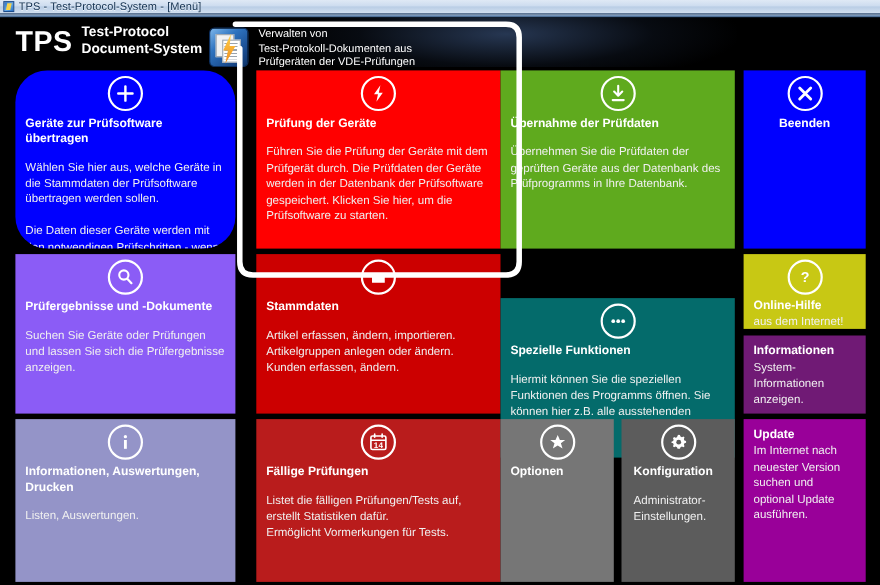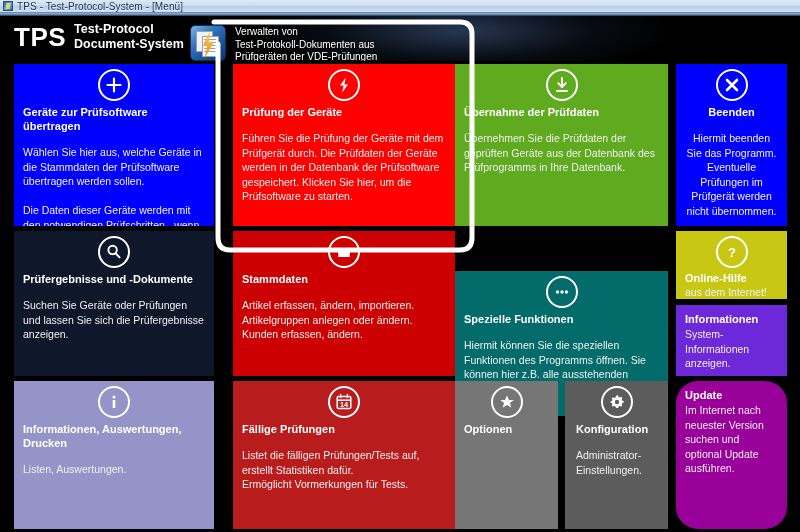--- a/index.html
+++ b/index.html
@@ -254,21 +254,21 @@
       <span class="bolt"></span>
     </div>
 
     <div class="header-desc">Verwalten von
 Test-Protokoll-Dokumenten aus
 Prüfgeräten der VDE-Prüfungen</div>
   </div>
 
   <div class="grid">
 
-    <div class="tile" id="tile-uebertragen" style="background: rgb(0, 0, 255);">
+    <div class="tile" id="tile-uebertragen" style="background: rgb(0, 0, 255); border-radius: 29px;">
       <span class="ico">
         <svg width="18" height="18" viewBox="0 0 18 18">
             <path d="M9 2.5v13M2.5 9h13" stroke="#fff" stroke-width="2.2" stroke-linecap="round" fill="none"></path>
           </svg>
       </span>
       <div class="t-title">Geräte zur Prüfsoftware übertragen</div>
       <div class="t-body">Wählen Sie hier aus, welche Geräte in die Stammdaten der Prüfsoftware übertragen werden sollen.
 
 Die Daten dieser Geräte werden mit den notwendigen Prüfschritten - wenn vorhanden - an die Stammdaten  der Prüfsoftware gesendet.</div>
     </div>
@@ -293,24 +293,23 @@
       <div class="t-body">Übernehmen Sie die Prüfdaten der geprüften Geräte aus der Datenbank des Prüfprogramms in Ihre Datenbank.</div>
     </div>
 
     <div class="tile" id="tile-beenden" style="background: rgb(0, 0, 255);">
       <span class="ico">
         <svg width="18" height="18" viewBox="0 0 18 18">
             <path d="M4 4l10 10M14 4 4 14" stroke="#fff" stroke-width="2.6" stroke-linecap="round" fill="none"></path>
           </svg>
       </span>
       <div class="t-title">Beenden</div>
-      <div class="t-body">Hiermit beenden Sie das Programm. Eventuelle Prüfungen im Prüfgerät werden nicht übernommen.</div>
-    </div>
-
-    <div class="tile" id="tile-ergebnisse" style="background: #0f172a;">
+    </div>
+
+    <div class="tile" id="tile-ergebnisse" style="background: #8b5cf6;">
       <span class="ico">
         <svg width="18" height="18" viewBox="0 0 18 18">
             <circle cx="7.6" cy="7" r="4.2" stroke="#fff" stroke-width="1.9" fill="none"></circle>
             <path d="M10.7 10.4 14.5 14.4" stroke="#fff" stroke-width="2" stroke-linecap="round"></path>
           </svg>
       </span>
       <div class="t-title">Prüfergebnisse und -Dokumente</div>
       <div class="t-body">Suchen Sie Geräte oder Prüfungen und lassen Sie sich die Prüfergebnisse anzeigen.</div>
     </div>
 
@@ -341,21 +340,21 @@
     <div class="tile" id="tile-hilfe" style="background: rgb(200, 200, 20);">
       <span class="ico">
         <svg width="18" height="18" viewBox="0 0 18 18">
             <text x="9" y="13.6" text-anchor="middle" font-family="Liberation Sans, sans-serif" font-size="13" font-weight="bold" fill="#fff">?</text>
           </svg>
       </span>
       <div class="t-title">Online-Hilfe</div>
       <div class="t-body">aus dem Internet!</div>
     </div>
 
-    <div class="tile compact" id="tile-infosys" style="background: #6d28d9;">
+    <div class="tile compact" id="tile-infosys" style="background: #701a75;">
       <div class="t-title">Informationen</div>
       <div class="t-body">System-Informationen anzeigen.</div>
     </div>
 
     <div class="tile" id="tile-drucken" style="background: rgb(148, 148, 200);">
       <span class="ico">
         <svg width="18" height="18" viewBox="0 0 18 18">
             <circle cx="9" cy="4" r="1.5" fill="#fff"></circle>
             <rect x="7.7" y="7" width="2.6" height="8" fill="#fff"></rect>
           </svg>
@@ -391,21 +390,21 @@
       <span class="ico">
         <svg width="18" height="18" viewBox="0 0 18 18">
           <path d="M9 2.2l1.1.25.55 1.45 1.3.55 1.4-.65.95 1.0-.6 1.4.5 1.3 1.5.5v1.4l-1.5.5-.5 1.3.6 1.4-.95 1.0-1.4-.65-1.3.55-.55 1.45H8l-.55-1.45-1.3-.55-1.4.65-.95-1.0.6-1.4-.5-1.3-1.5-.5V8.5l1.5-.5.5-1.3-.6-1.4.95-1.0 1.4.65 1.3-.55.55-1.45z" fill="#fff"></path>
           <circle cx="9" cy="9" r="2.2" fill="#5c5c5c"></circle>
         </svg>
       </span>
       <div class="t-title">Konfiguration</div>
       <div class="t-body">Administrator-Einstellungen.</div>
     </div>
 
-    <div class="tile compact" id="tile-update" style="background: rgb(153, 0, 153); border-radius: 22px;">
+    <div class="tile compact" id="tile-update" style="background: rgb(153, 0, 153);">
       <div class="t-title">Update</div>
       <div class="t-body">Im Internet nach neuester Version suchen und optional Update ausführen.</div>
     </div>
 
   </div>
 
   <div class="annotation">
     <svg width="800" height="532" viewBox="0 0 800 532">
       <path d="M214 22 L460 22 Q472 22 472 34 L472 238 Q472 250 460 250 L230 250 Q218 250 218 238 L218 44" stroke="#ffffff" stroke-width="5" fill="none" stroke-linecap="round"></path>
     </svg>

